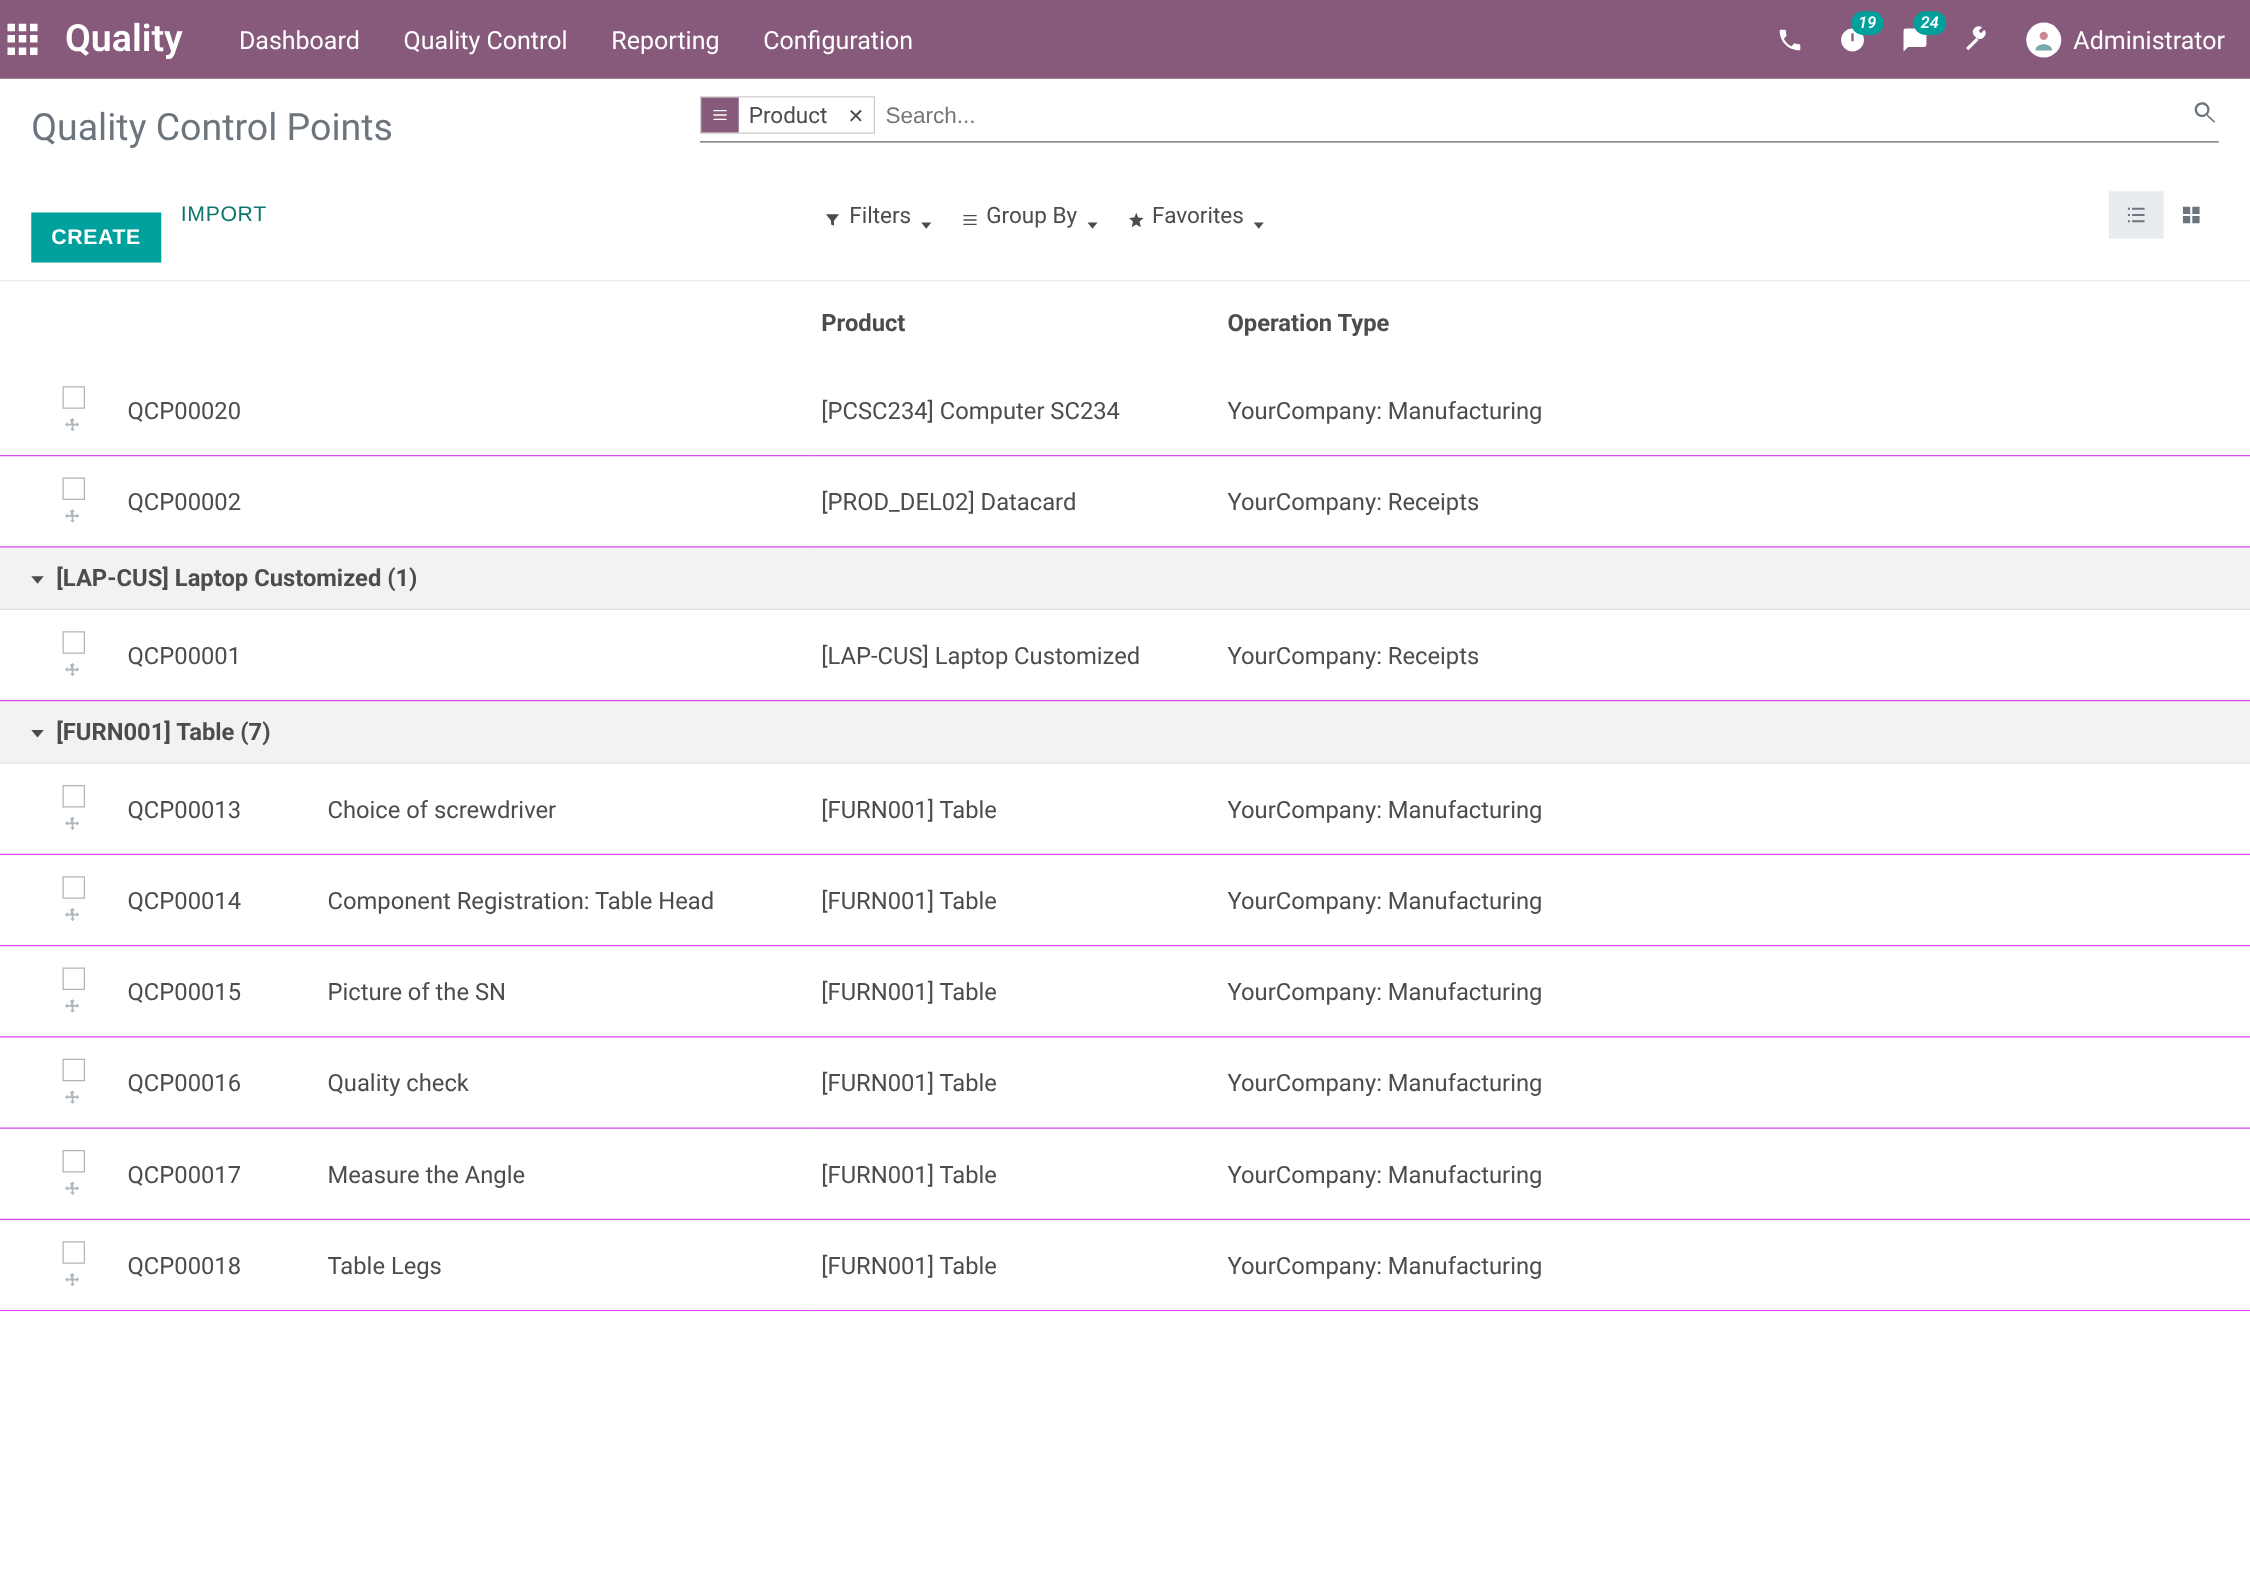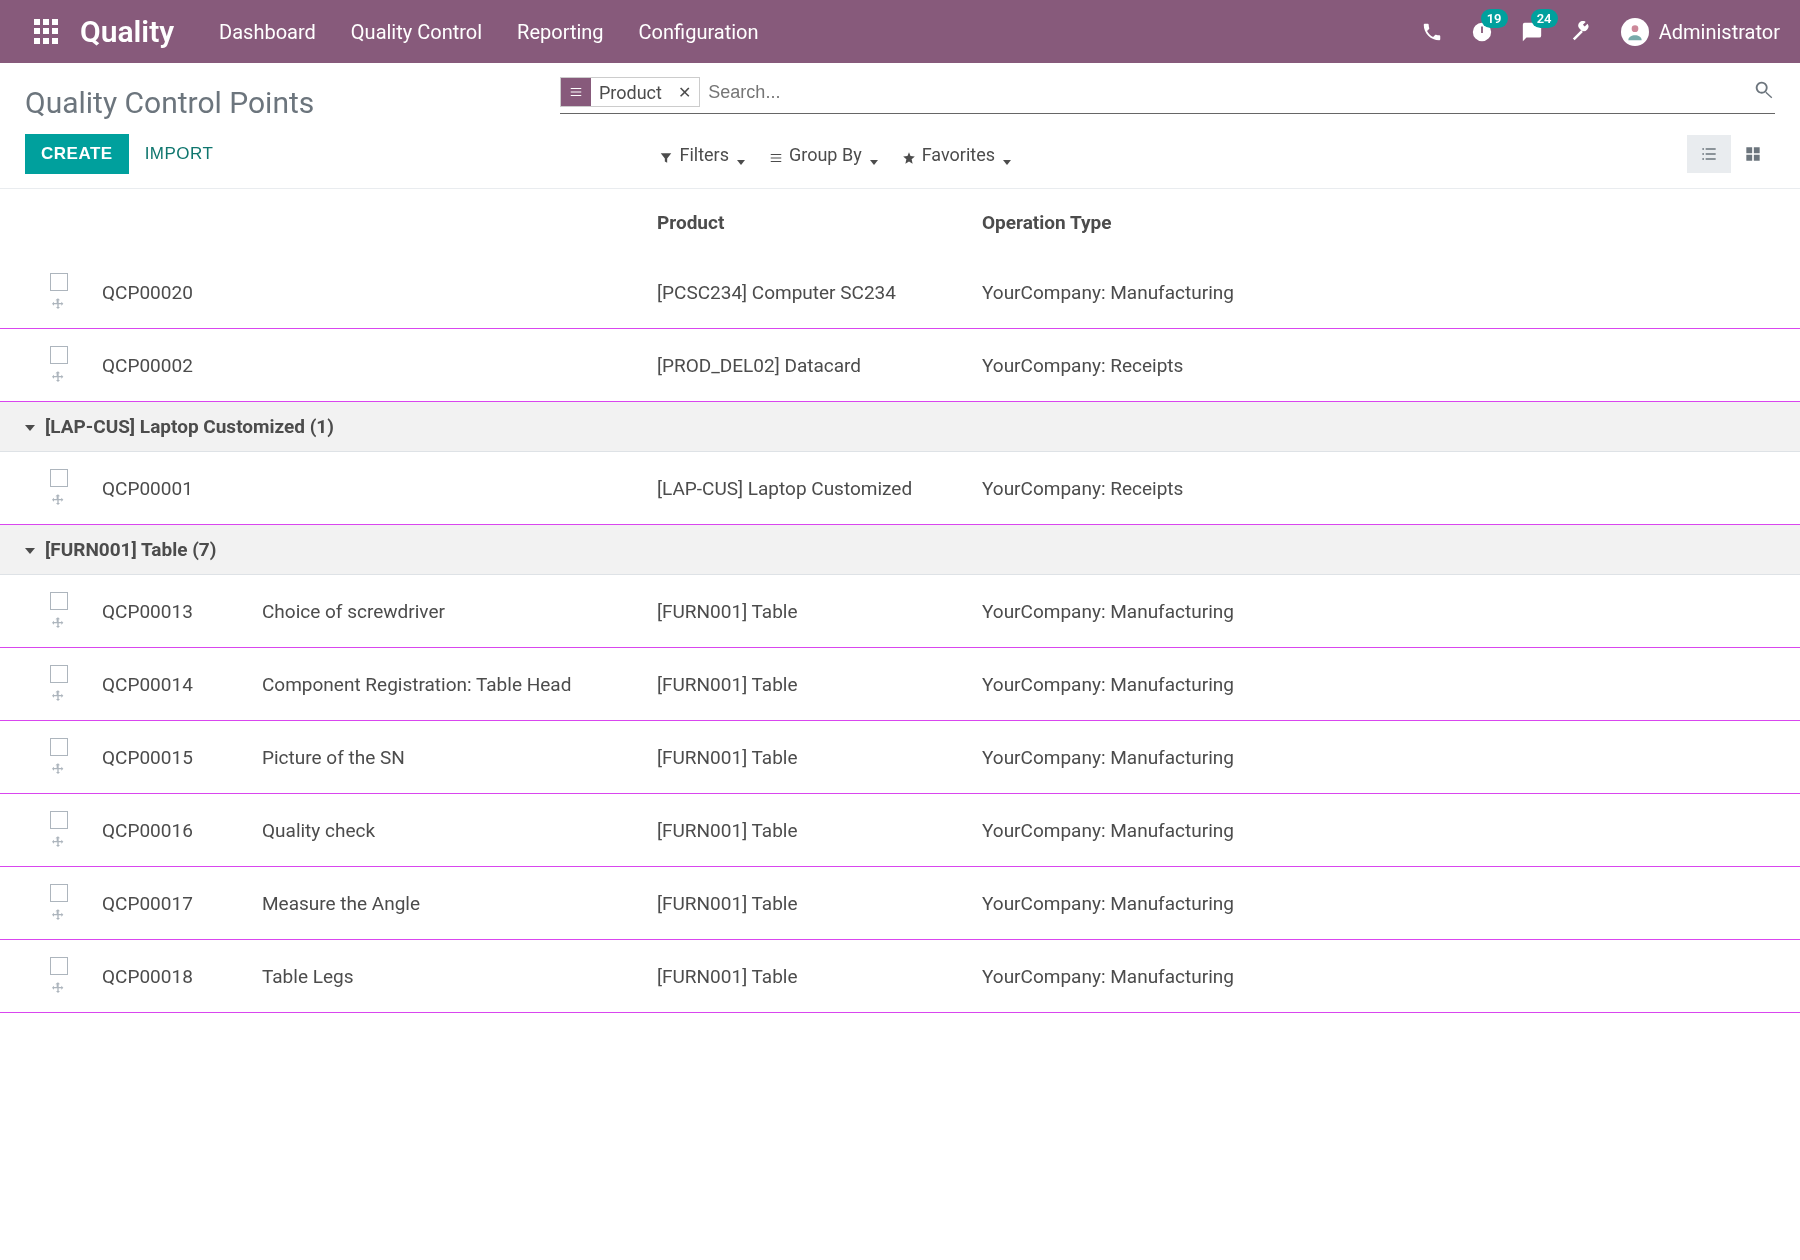--- a/index.html
+++ b/index.html
@@ -8,21 +8,21 @@
     font-size: 18px;
     color: #4c4c4c;
     background: #fff;
   }
   
   .topbar {
     background: #875a7b;
     height: 63px;
     display: flex;
     align-items: center;
-    padding: 0 20px 0 34px;
+    padding: 0 20px 0 6px;
     color: #fff;
   }
   .apps-icon {
     display: inline-flex;
     flex-wrap: wrap;
     width: 26px; height: 26px;
     gap: 3px;
     margin-right: 20px;
     cursor: pointer;
   }
@@ -51,20 +51,21 @@
     position: absolute;
     top: -12px; left: 10px;
     background: #00a09d;
     color: #fff;
     font-size: 13px;
     font-weight: 600;
     border-radius: 10px;
     padding: 2px 6px;
     min-width: 20px;
     text-align: right;
+    font-style: italic;
   }
   .user {
     display: flex;
     align-items: center;
     gap: 10px;
     cursor: pointer;
   }
   .avatar {
     width: 28px; height: 28px;
     border-radius: 50%;
@@ -134,20 +135,21 @@
   }
   .btn-create {
     background: #00a09d;
     color:#fff;
     border:none;
     font-size: 17px;
     font-weight: 700;
     letter-spacing: 0.5px;
     padding: 10px 16px;
     cursor:pointer;
+    margin-top:36px;
   }
   .btn-import {
     background: none;
     border:none;
     color:#0f766e;
     font-size: 17px;
     font-weight: 400;
     letter-spacing: 0.5px;
     padding: 10px 16px;
     cursor:pointer;

